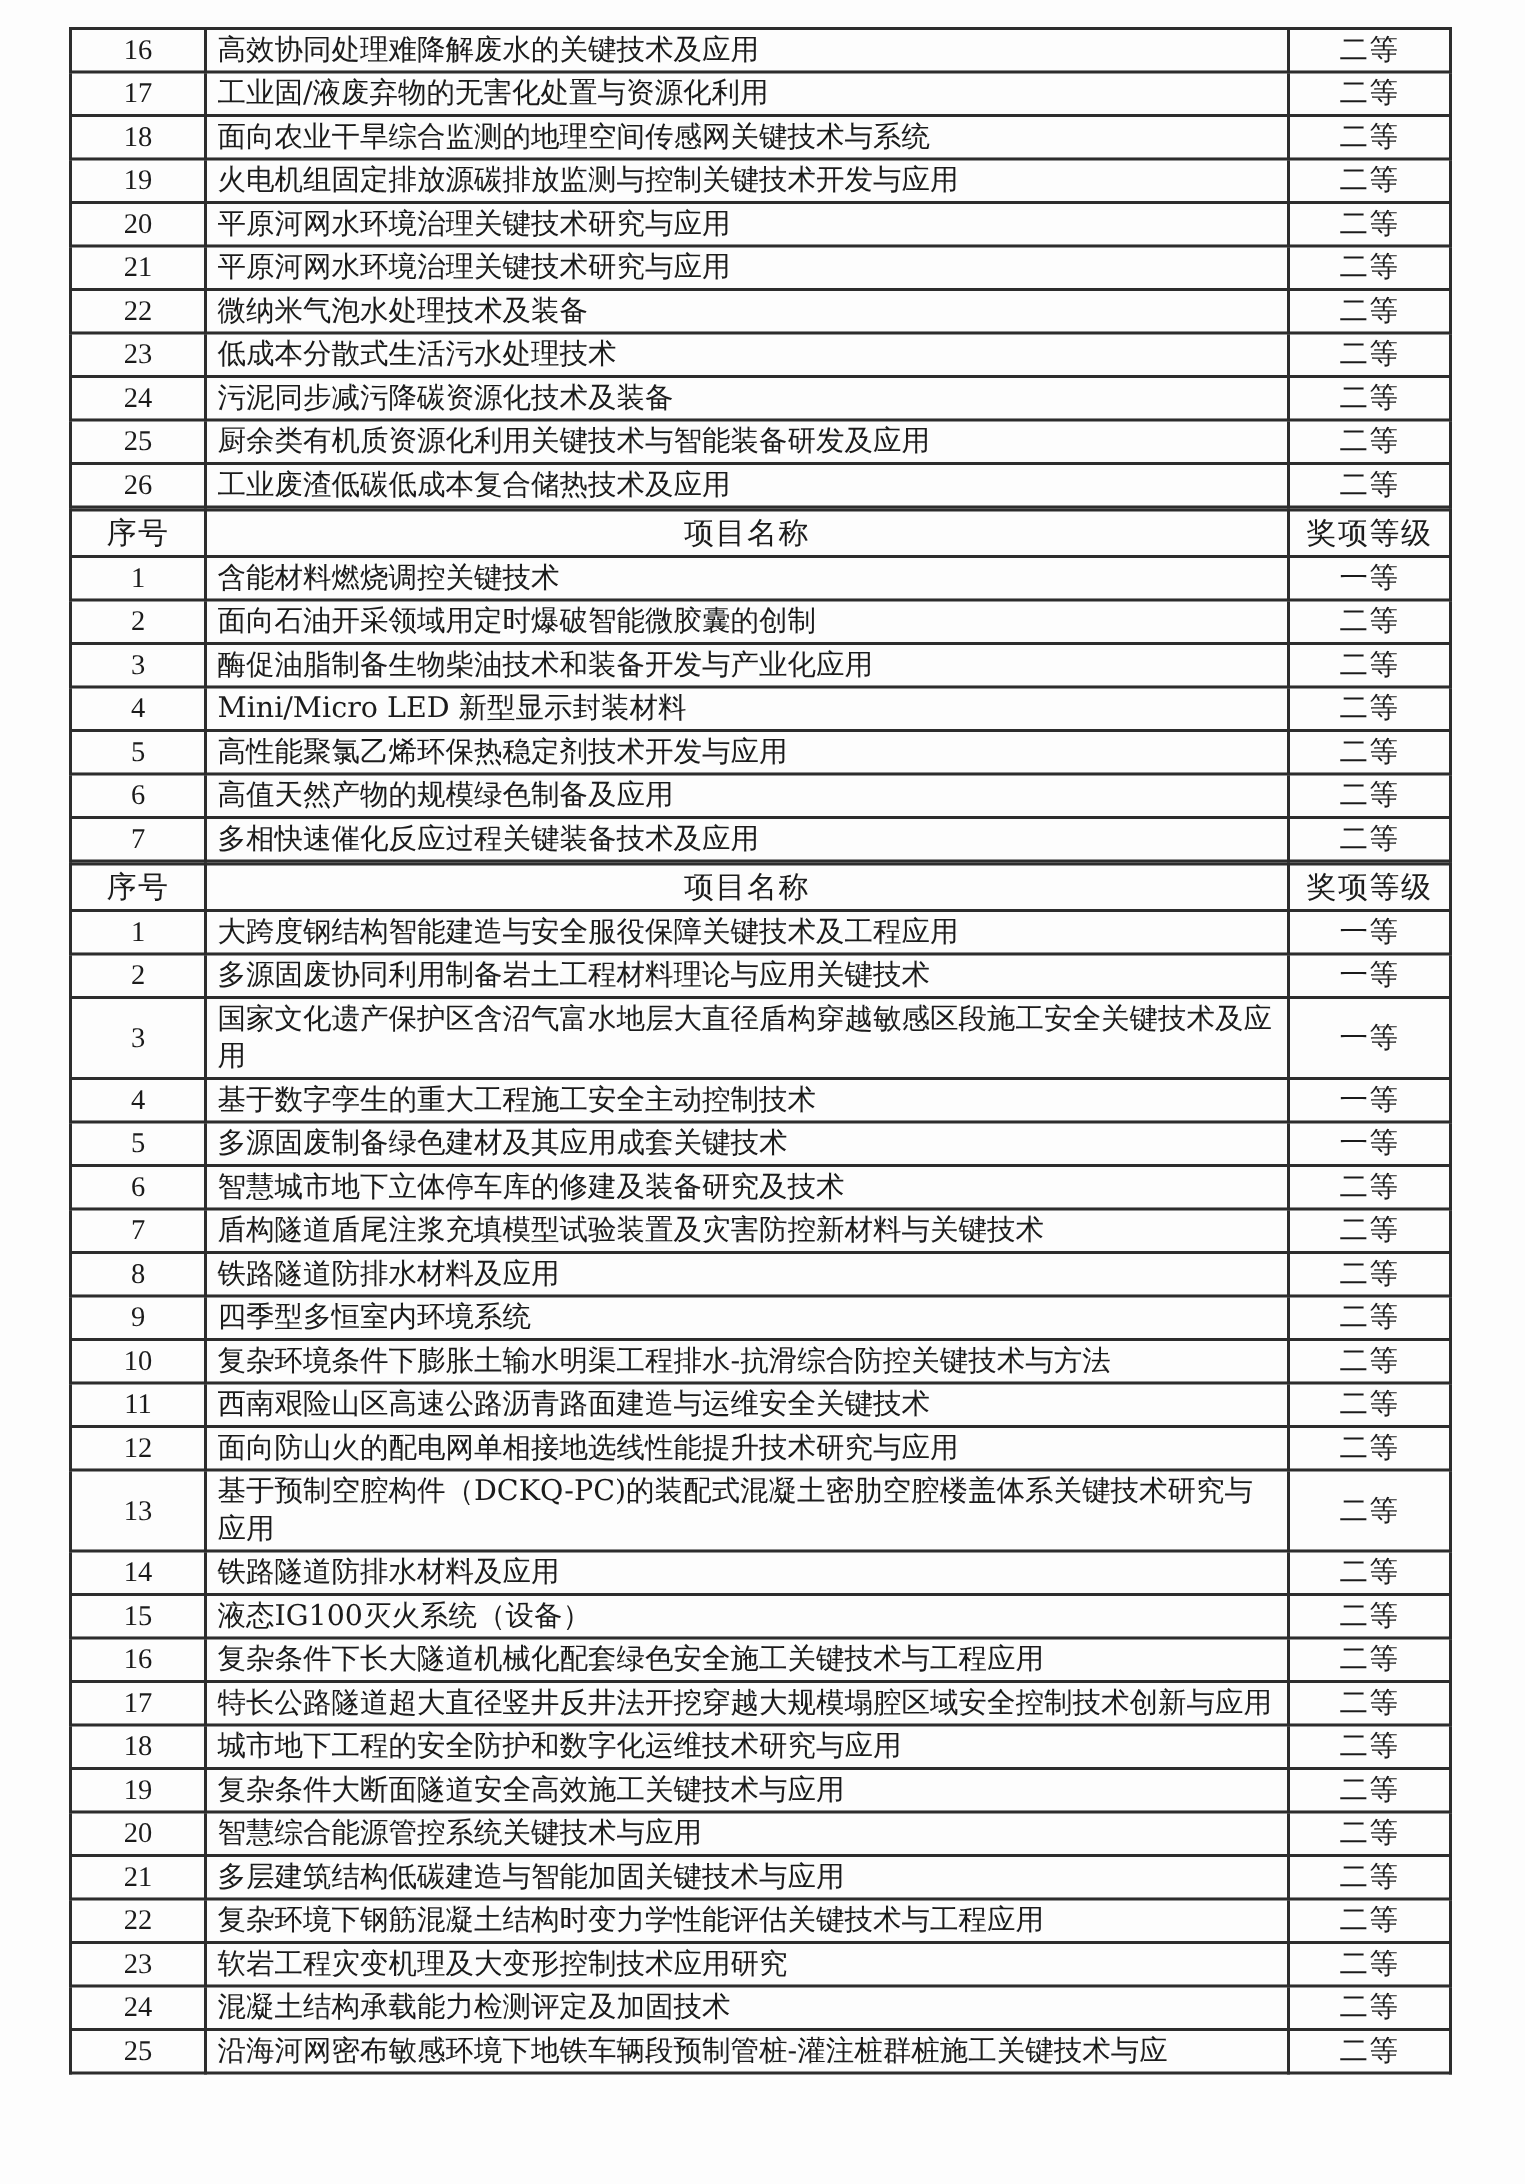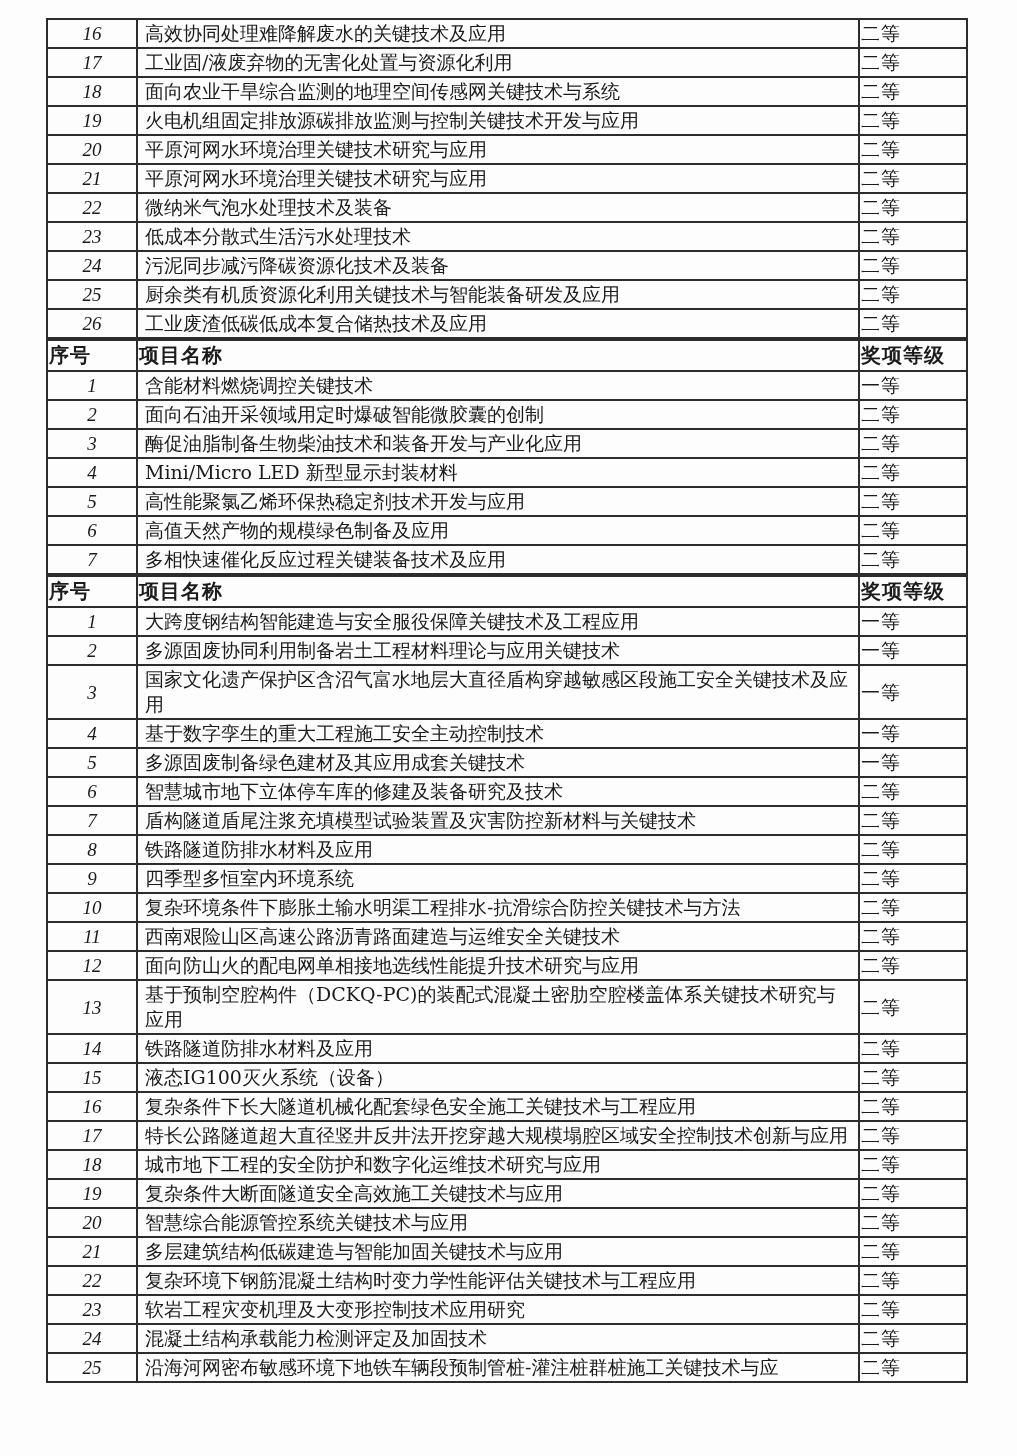--- a/index.html
+++ b/index.html
@@ -20,30 +20,30 @@
     width: 922px;
     margin-left: 46px;
   }
   table.tbl th, table.tbl td {
     border: 2px solid #2d2d2d;
     font-weight: normal;
     vertical-align: middle;
     overflow: hidden;
   }
   table.tbl th {
-    font-weight: 700;
+    font-weight: 400;
     font-size: 20px;
     height: 25px;
-    text-align: left;
+    text-align: center;
     letter-spacing: 1px;
   }
   table.tbl td { height: 25px; font-size: 19px; line-height: 25px; }
-  td.c-no    { text-align: center; font-size: 18px; font-family: "Liberation Serif", "DejaVu Serif", serif; font-style: italic; }
+  td.c-no    { text-align: center; font-size: 18px; font-family: "Liberation Serif", "DejaVu Serif", serif; }
   td.c-name  { text-align: left; padding: 1px 7px; word-break: break-all; }
-  td.c-award { text-align: left; letter-spacing: 1px; border-radius: 10px; }
+  td.c-award { text-align: center; letter-spacing: 1px; border-radius: 10px; }
   h2.sec-title {
     width: 922px;
     margin: 4px 0 3px 46px;
     text-align: center;
     font-size: 28px;
     line-height: 34px;
     font-weight: 600;
     letter-spacing: 2px;
   }
   

